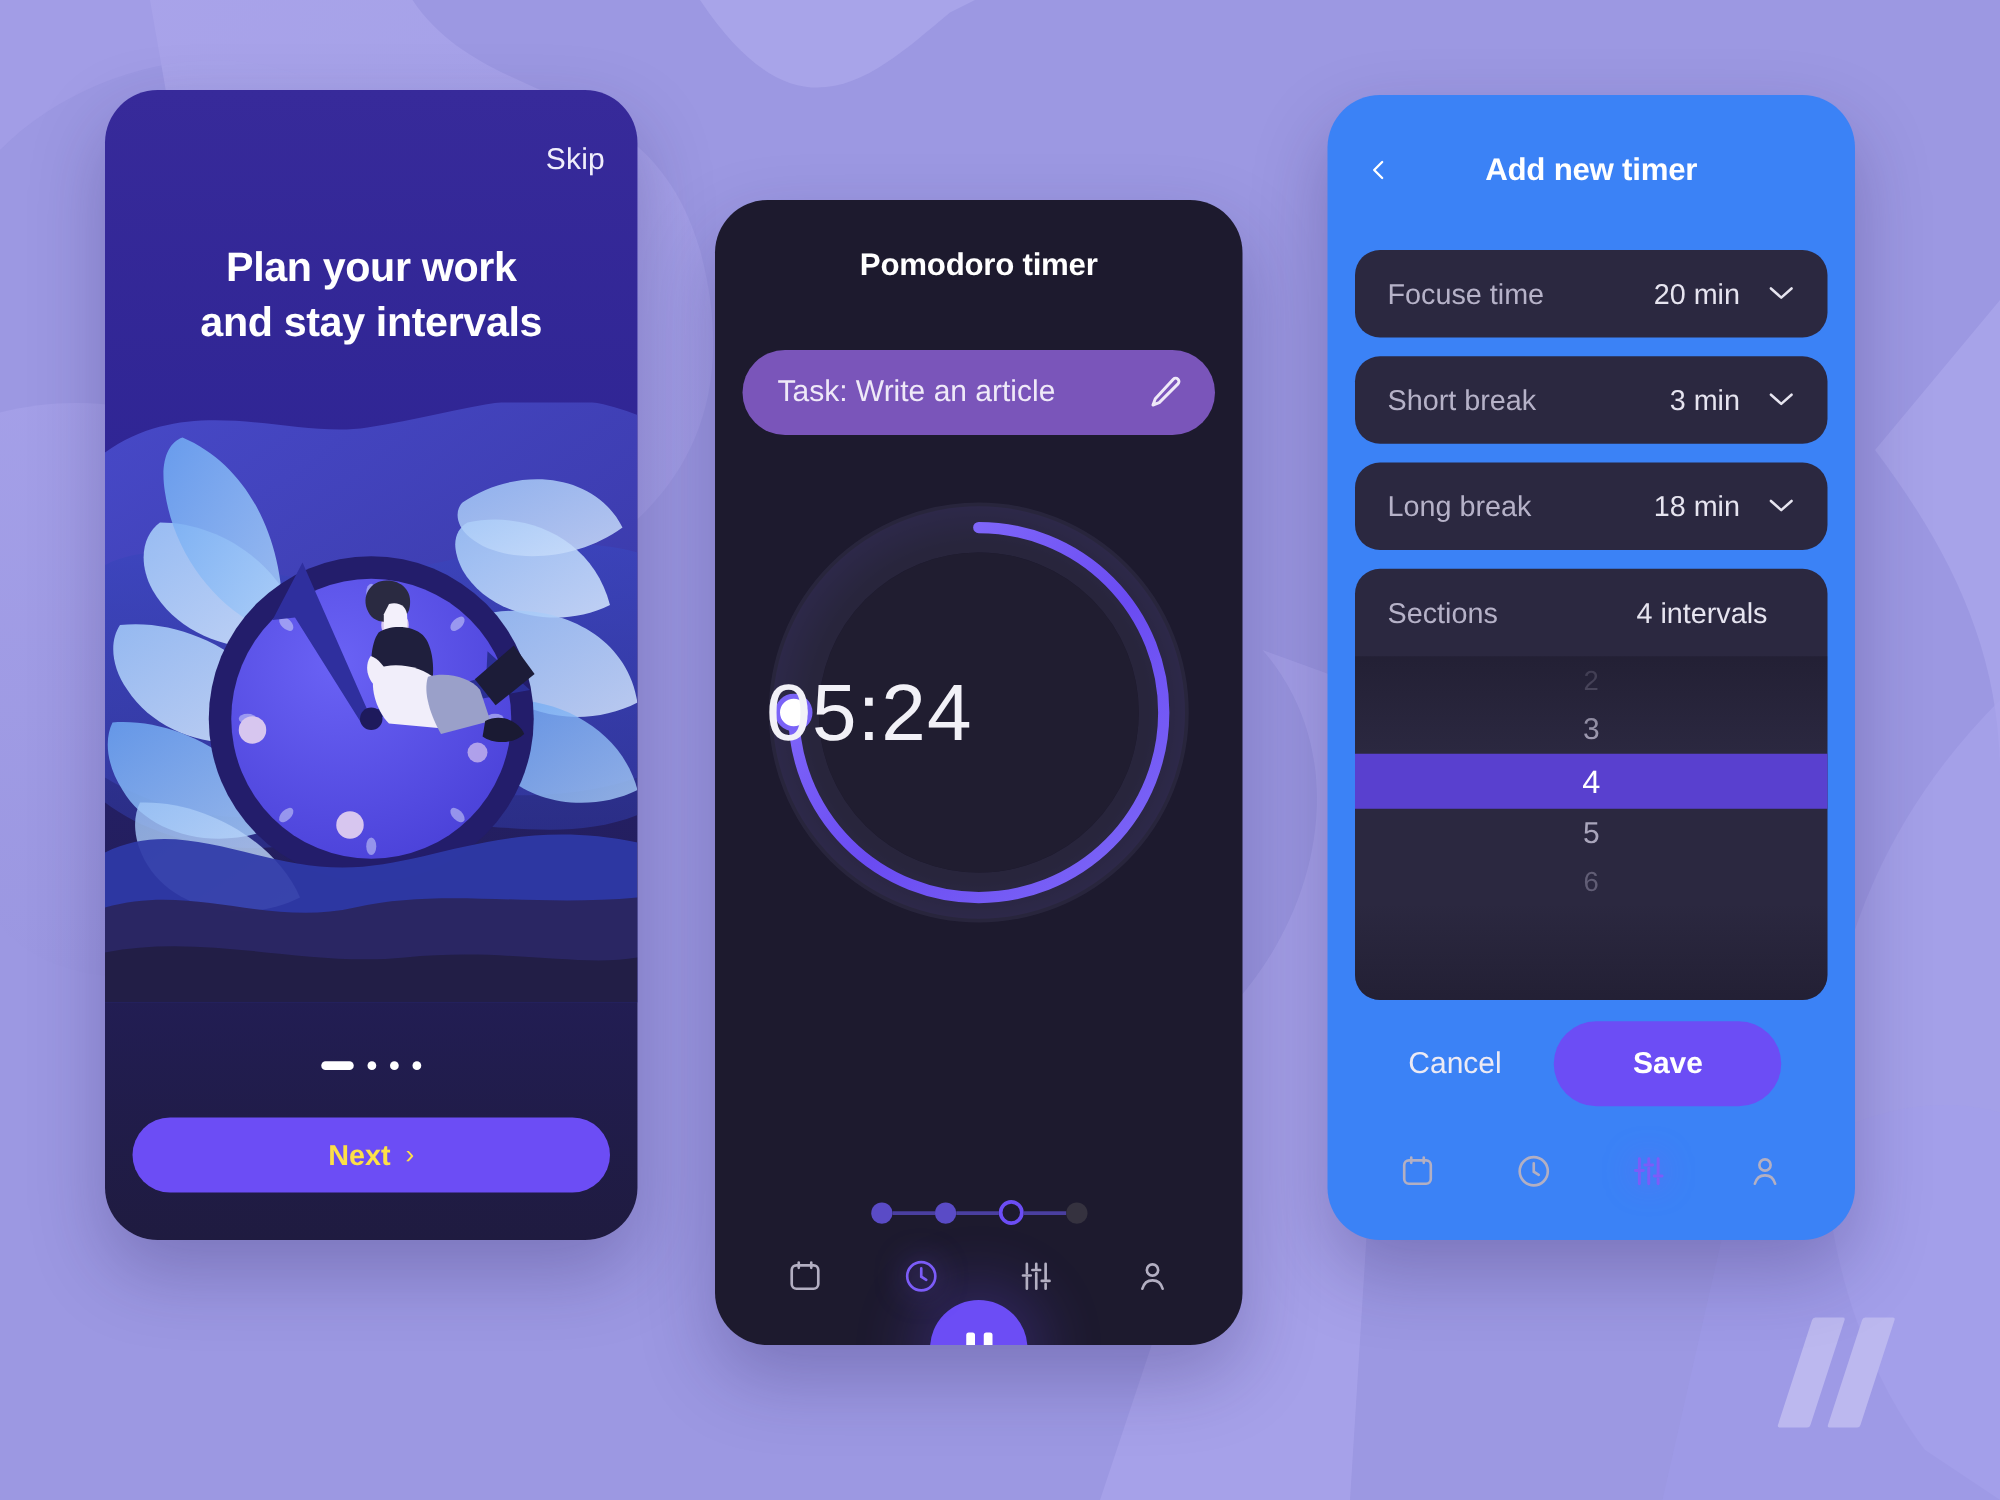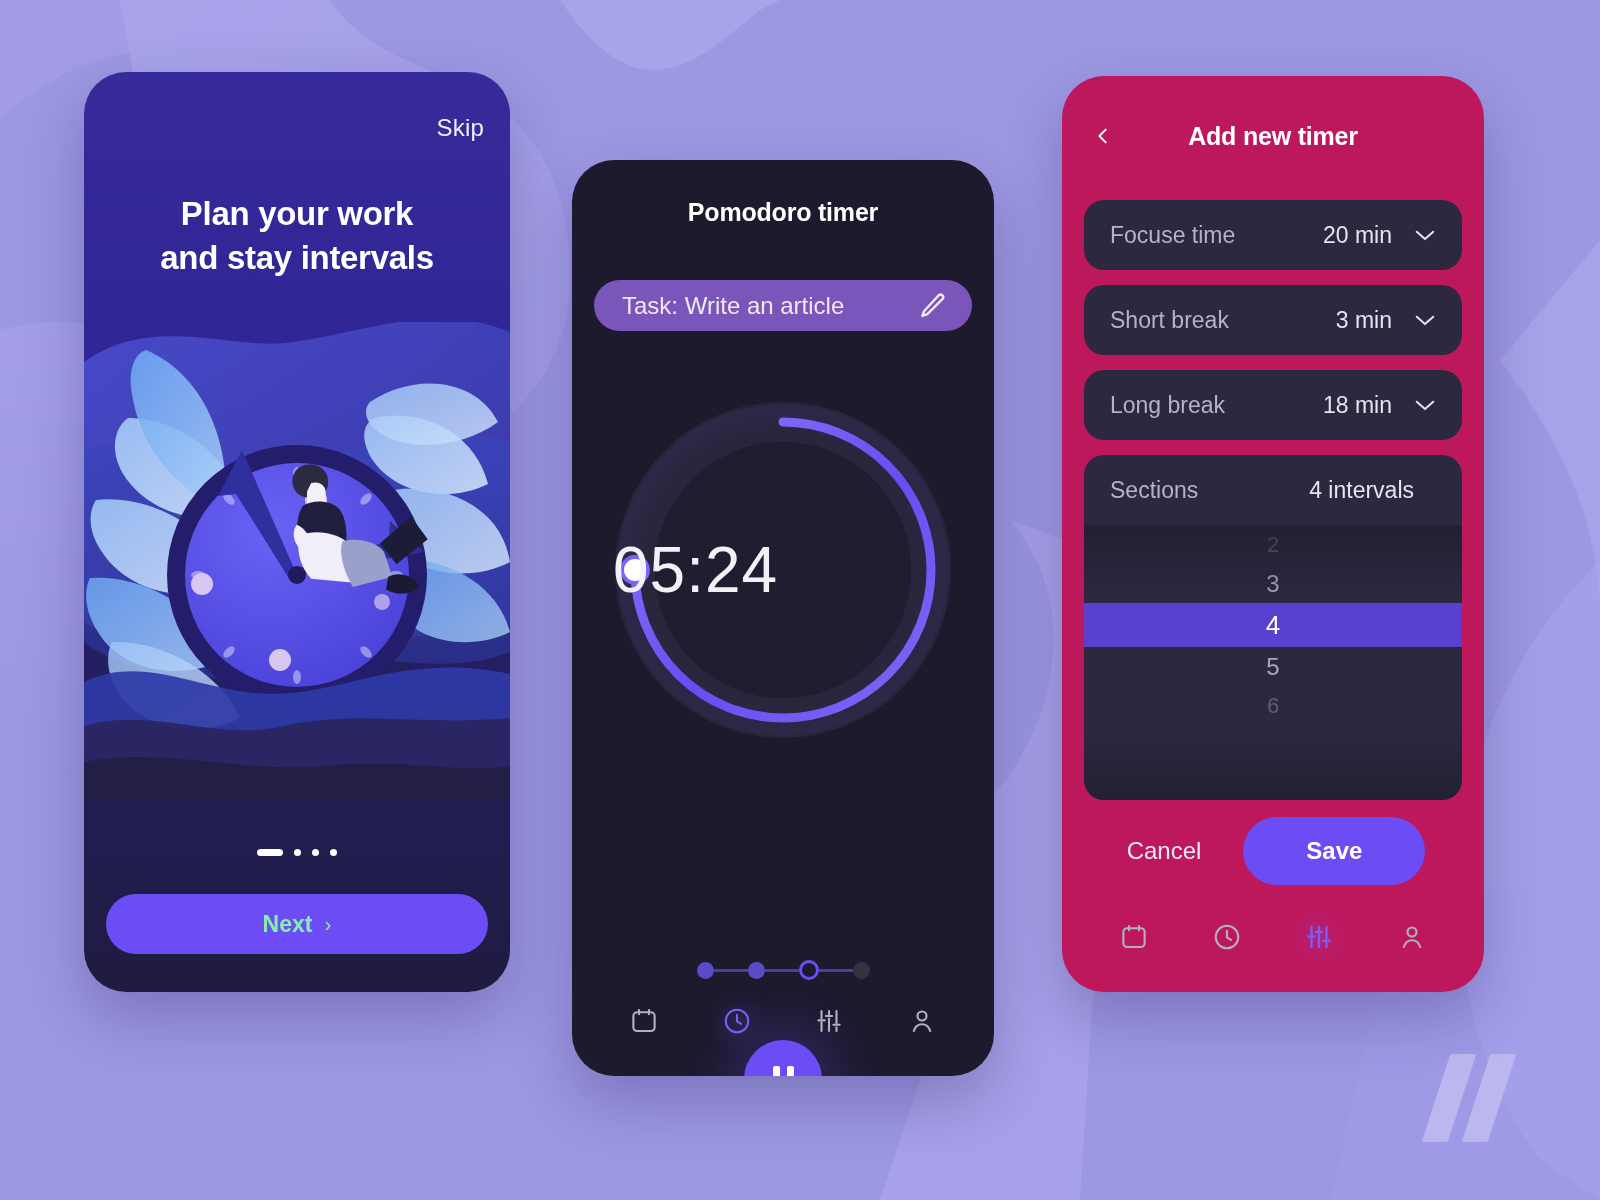--- a/index.html
+++ b/index.html
@@ -56,35 +56,35 @@
   }
   .pager {
     position: absolute; left: 0; right: 0; bottom: 136px;
     display: flex; justify-content: center; align-items: center; gap: 11px;
   }
   .pager .bar { width: 26px; height: 7px; border-radius: 4px; background: #fff; }
   .pager .dot { width: 7px; height: 7px; border-radius: 50%; background: #fff; }
   .next-btn {
     position: absolute; left: 22px; right: 22px; bottom: 38px; height: 60px;
     border: 0; border-radius: 30px; background: #6c4df5; cursor: pointer;
-    color: #86efac; font-size: 23px; font-weight: bold;
+    color: #fde047; font-size: 23px; font-weight: bold;
     display: flex; align-items: center; justify-content: center; gap: 12px;
     font-family: "Liberation Sans", sans-serif;
     margin-top: 35px;
   }
   .next-btn .chev { font-size: 21px; font-weight: normal; }
 
   
   #phone2 { background: #1d1a2e; }
   .p2-title {
     position: absolute; left: 0; right: 0; top: 38px; text-align: center;
     color: #fff; font-size: 25px; font-weight: bold; letter-spacing: -.2px;
   }
   .task-field {
-    position: absolute; left: 22px; right: 22px; top: 120px; height: 51px;
+    position: absolute; left: 22px; right: 22px; top: 120px; height: 68px;
     border-radius: 34px; background: #7a55ba;
     display: flex; align-items: center; padding: 0 24px 0 28px; cursor: pointer;
   }
   .task-field .label { flex: 1; color: #efe9f8; font-size: 24px; }
   .pencil { width: 30px; height: 30px; }
   .ring-wrap {
     position: absolute; left: 50%; top: 410px; transform: translate(-50%,-50%);
     width: 340px; height: 340px;
   }
   .ring-wrap svg { position: absolute; inset: 0; }
@@ -108,21 +108,21 @@
   .play-btn {
     position: absolute; left: 50%; top: 880px; transform: translateX(-50%);
     width: 78px; height: 78px; border-radius: 50%; border: 0; cursor: pointer;
     background: #6c4df5;
     box-shadow: 0 0 46px 16px rgba(108,77,245,.22);
     display: flex; align-items: center; justify-content: center; gap: 7px;
   }
   .play-btn i { display: block; width: 7px; height: 26px; background: #fff; border-radius: 2px; }
 
   
-  #phone3 { background: #be185d; padding-left: 14px; }
+  #phone3 { background: #3b82f6; padding-left: 14px; }
   .p3-head {
     position: absolute; left: 0; right: 0; top: 40px; height: 40px;
     display: flex; align-items: center;
   }
   .back-btn {
     position: absolute; left: 26px; width: 30px; height: 34px;
     background: none; border: 0; cursor: pointer;
     display: flex; align-items: center; justify-content: center;
   }
   .p3-title {

